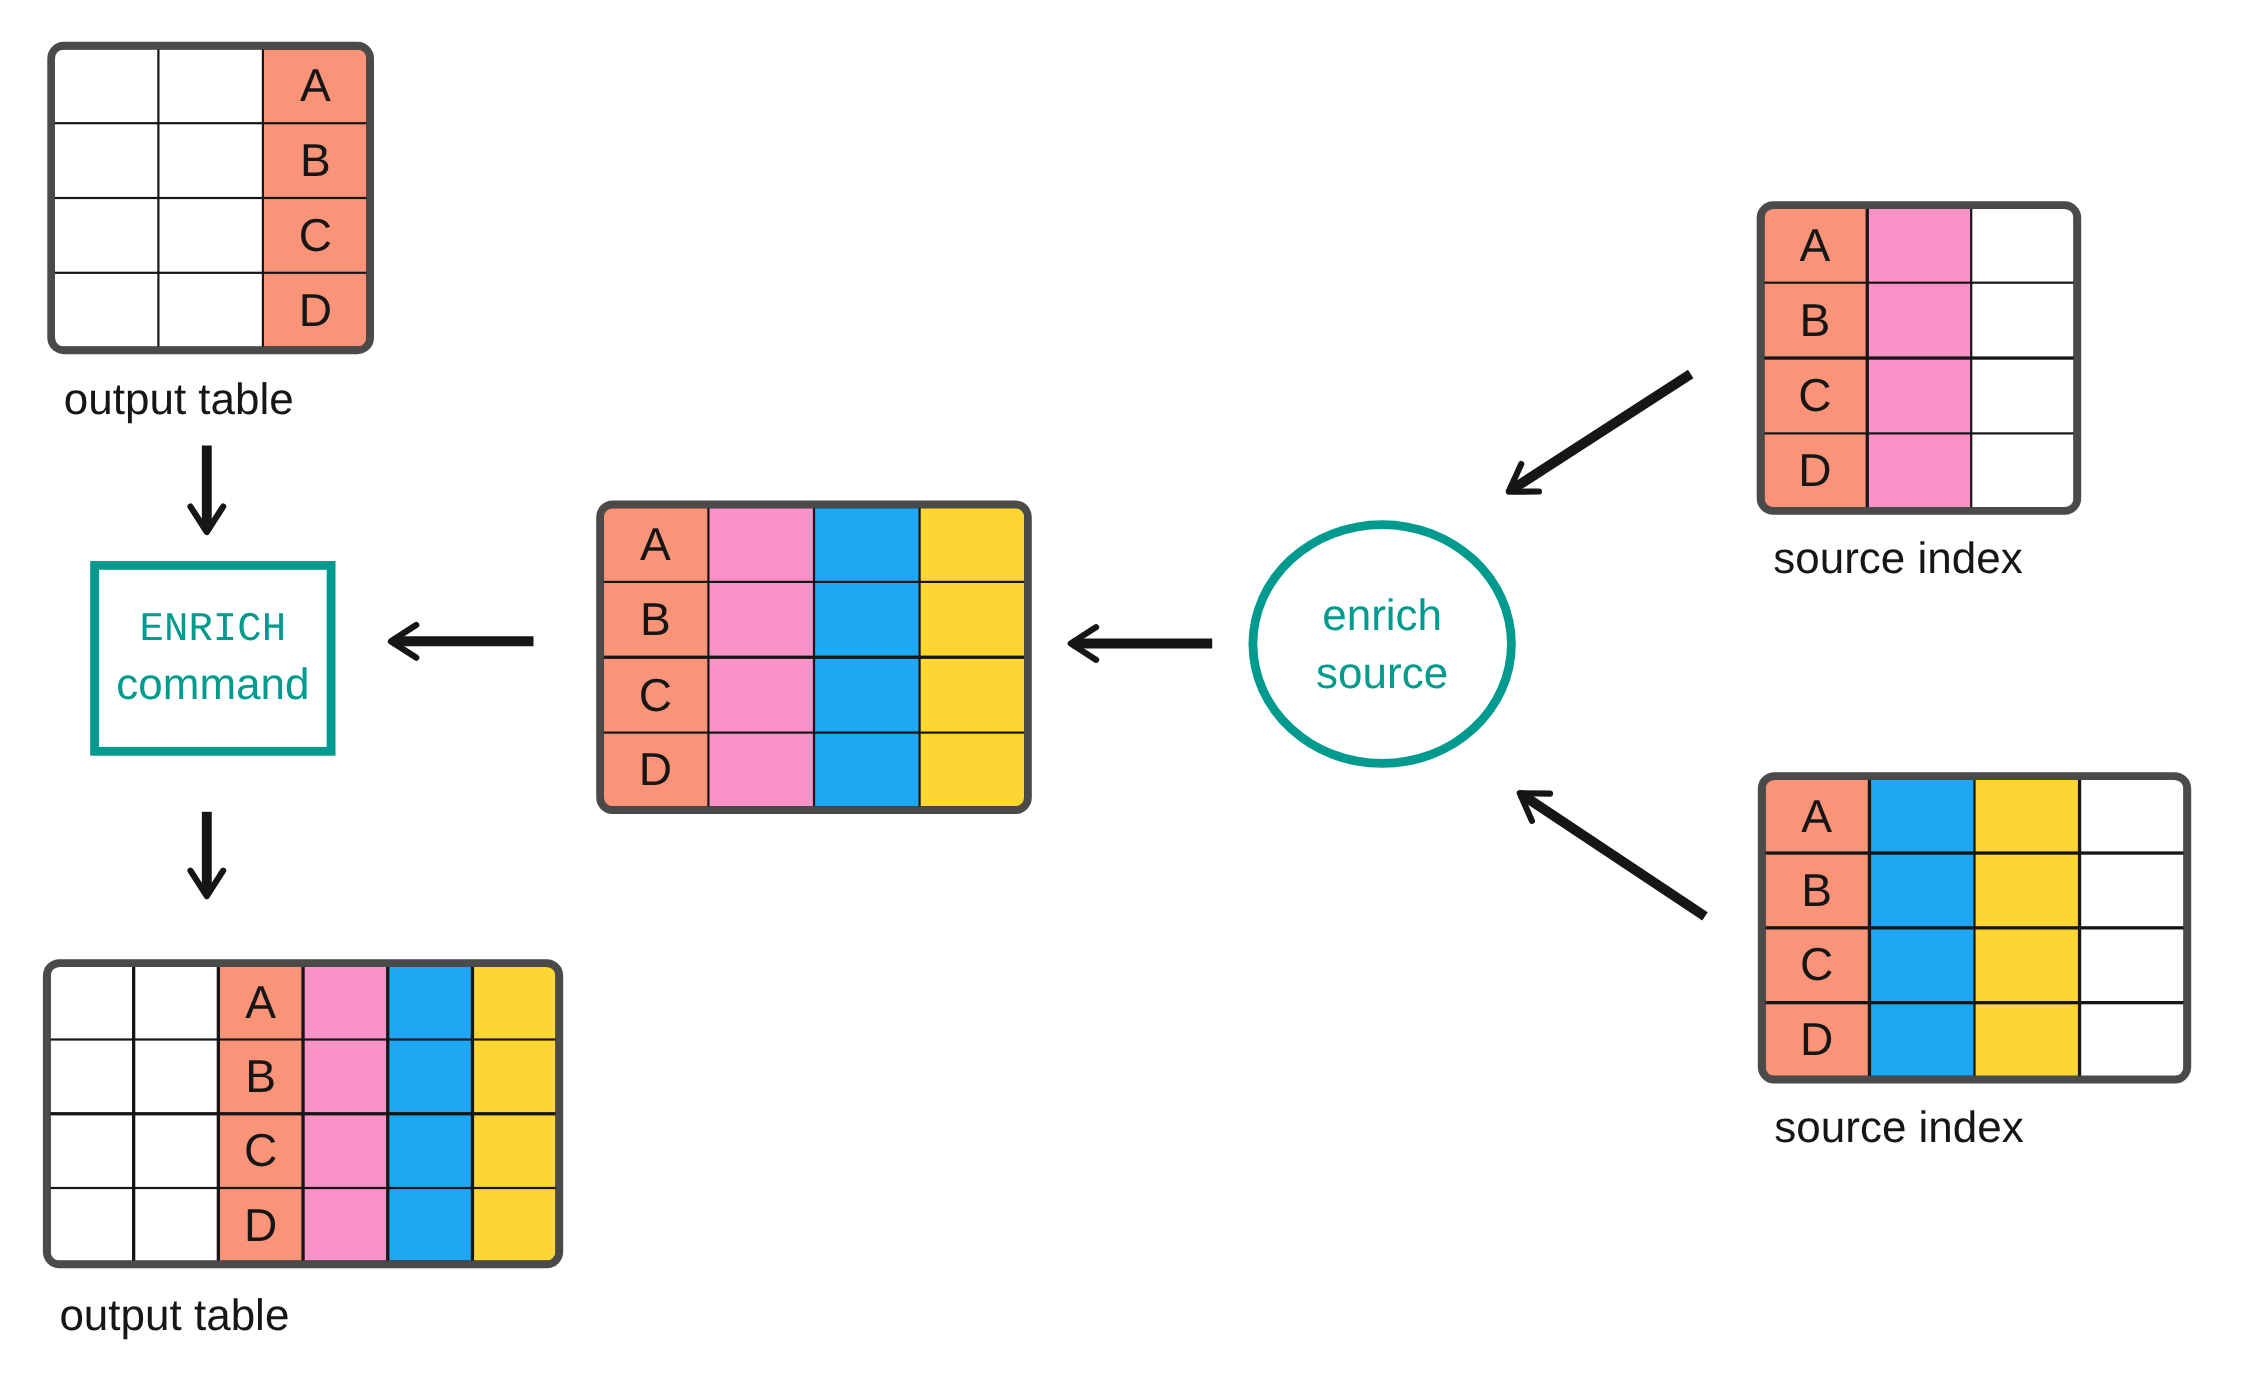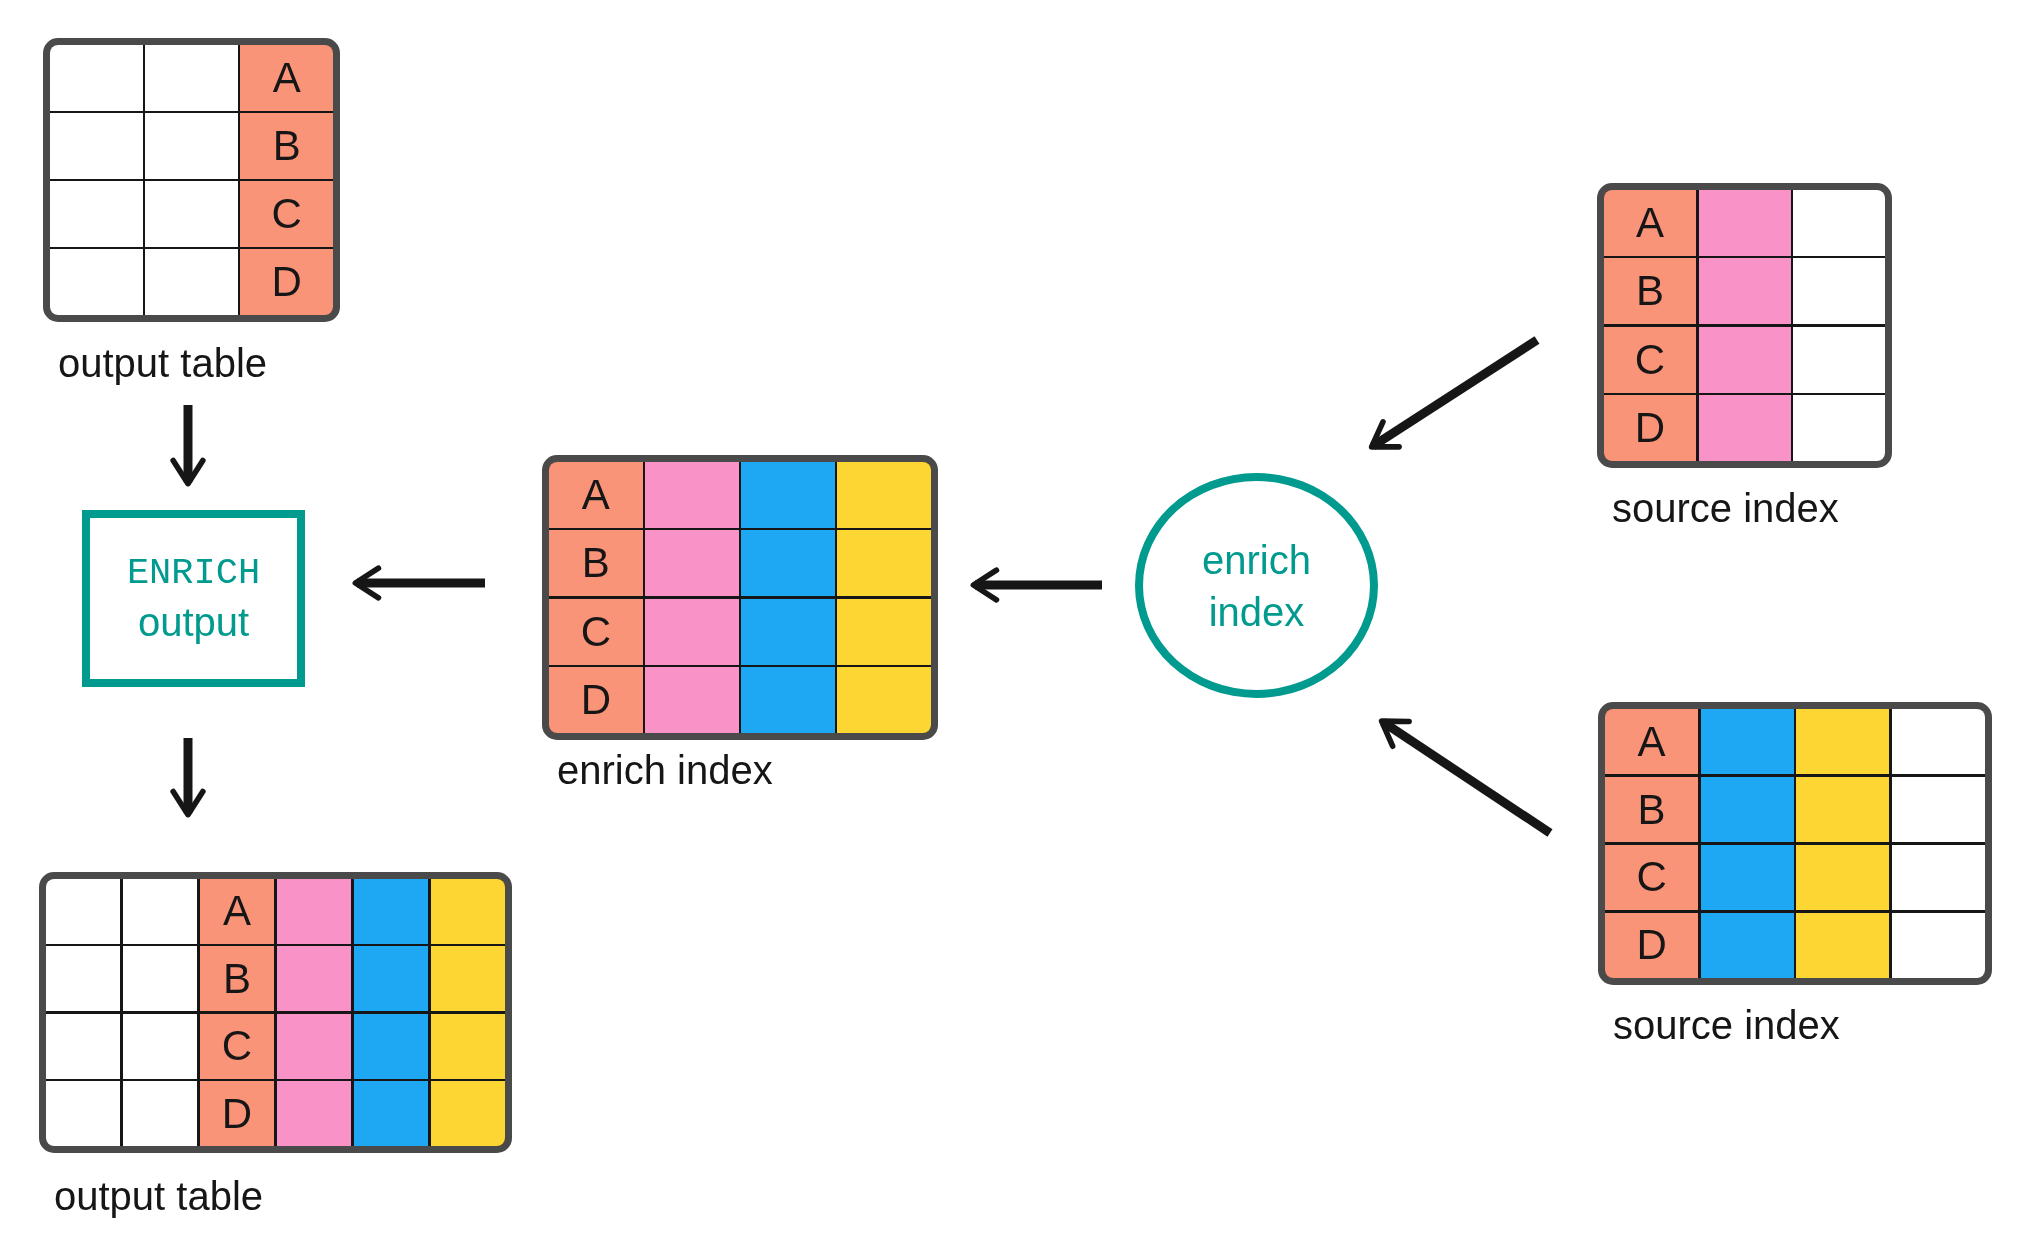--- a/index.html
+++ b/index.html
@@ -129,21 +129,21 @@
       <div class="cell" style="background: rgb(255, 255, 255);"></div>
       <div class="cell" style="background: rgb(250, 148, 120);">C</div>
       <div class="cell" style="background: rgb(255, 255, 255);"></div>
       <div class="cell" style="background: rgb(255, 255, 255);"></div>
       <div class="cell" style="background: rgb(250, 148, 120);">D</div>
     </div>
   <div class="tlabel" style="left:43px; top:341px;">output table</div>
 
   <div class="cmdbox">
     <div class="cmd-keyword">ENRICH</div>
-    <div class="cmd-word">output</div>
+    <div class="cmd-word">command</div>
   </div>
 
   <div class="dtable" style="left: 39px; top: 872px; width: 473px; height: 281px; grid-template-columns: repeat(6, 1fr);">
       <div class="cell" style="background: rgb(255, 255, 255);"></div>
       <div class="cell" style="background: rgb(255, 255, 255);"></div>
       <div class="cell" style="background: rgb(250, 148, 120);">A</div>
       <div class="cell" style="background: rgb(248, 146, 199);"></div>
       <div class="cell" style="background: rgb(30, 167, 242);"></div>
       <div class="cell" style="background: rgb(254, 214, 51);"></div>
       <div class="cell" style="background: rgb(255, 255, 255);"></div>
@@ -178,25 +178,24 @@
       <div class="cell" style="background: rgb(254, 214, 51);"></div>
       <div class="cell" style="background: rgb(250, 148, 120);">C</div>
       <div class="cell" style="background: rgb(248, 146, 199);"></div>
       <div class="cell" style="background: rgb(30, 167, 242);"></div>
       <div class="cell" style="background: rgb(254, 214, 51);"></div>
       <div class="cell" style="background: rgb(250, 148, 120);">D</div>
       <div class="cell" style="background: rgb(248, 146, 199);"></div>
       <div class="cell" style="background: rgb(30, 167, 242);"></div>
       <div class="cell" style="background: rgb(254, 214, 51);"></div>
     </div>
-  <div class="tlabel" style="left:542px; top:748px;">enrich index</div>
 
   <div class="policy">
     <div>enrich</div>
-    <div>index</div>
+    <div>source</div>
   </div>
 
   <div class="dtable" style="left: 1597px; top: 183px; width: 295px; height: 285px; grid-template-columns: repeat(3, 1fr);">
       <div class="cell" style="background: rgb(250, 148, 120);">A</div>
       <div class="cell" style="background: rgb(248, 146, 199);"></div>
       <div class="cell" style="background: rgb(255, 255, 255);"></div>
       <div class="cell" style="background: rgb(250, 148, 120);">B</div>
       <div class="cell" style="background: rgb(248, 146, 199);"></div>
       <div class="cell" style="background: rgb(255, 255, 255);"></div>
       <div class="cell" style="background: rgb(250, 148, 120);">C</div>

